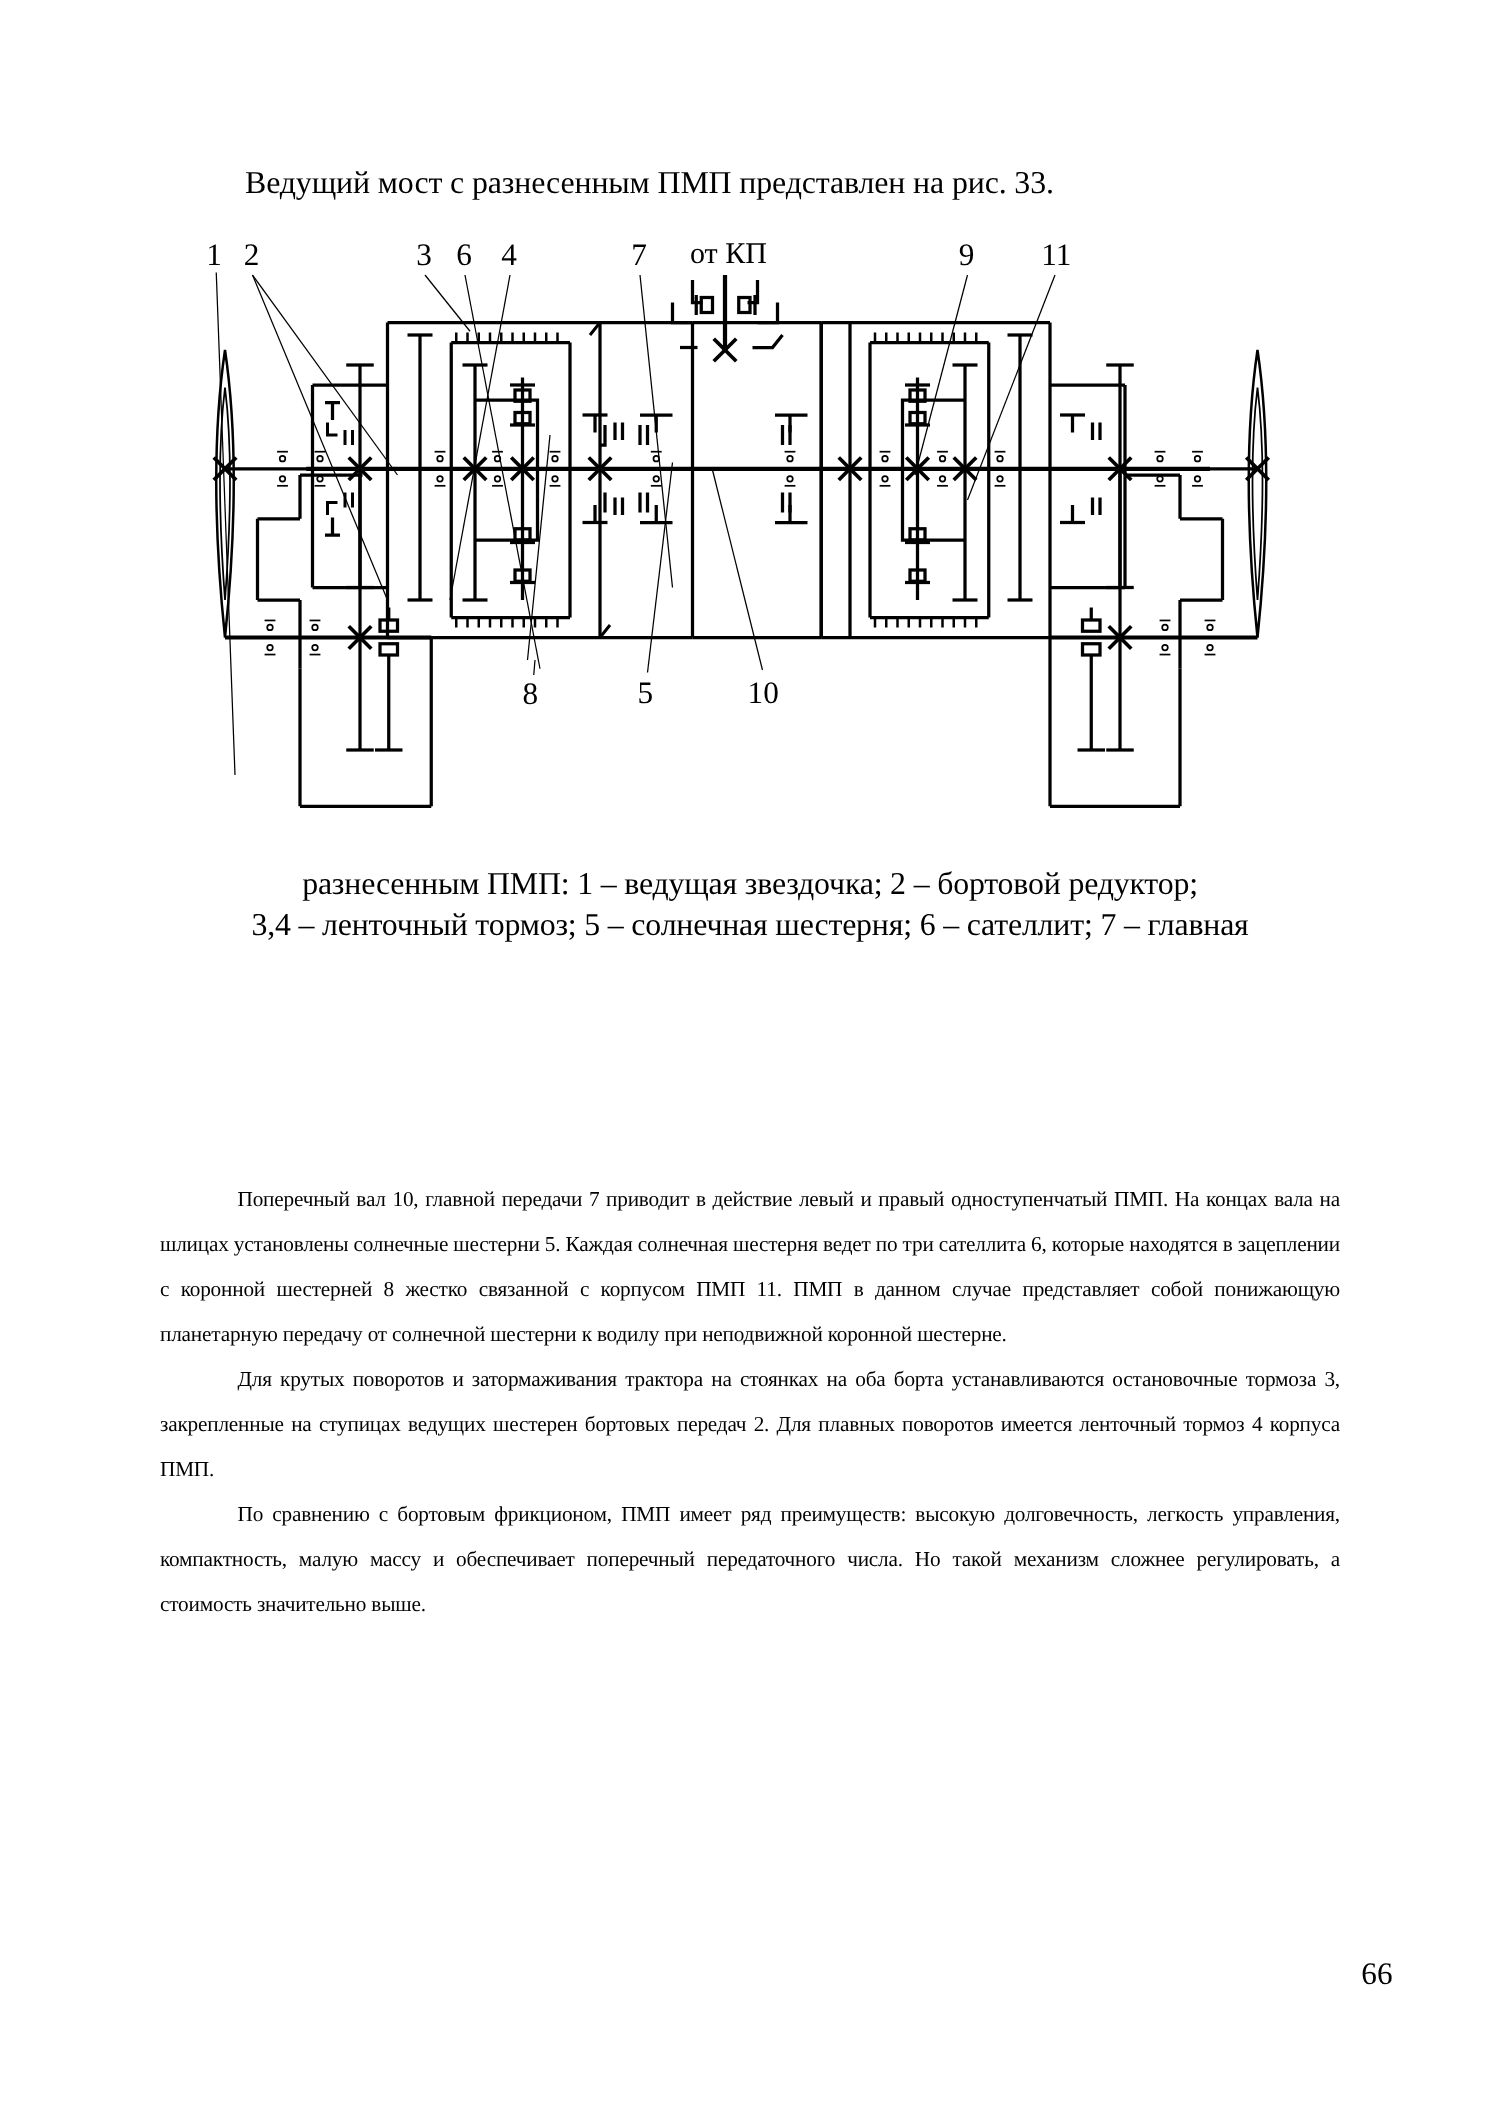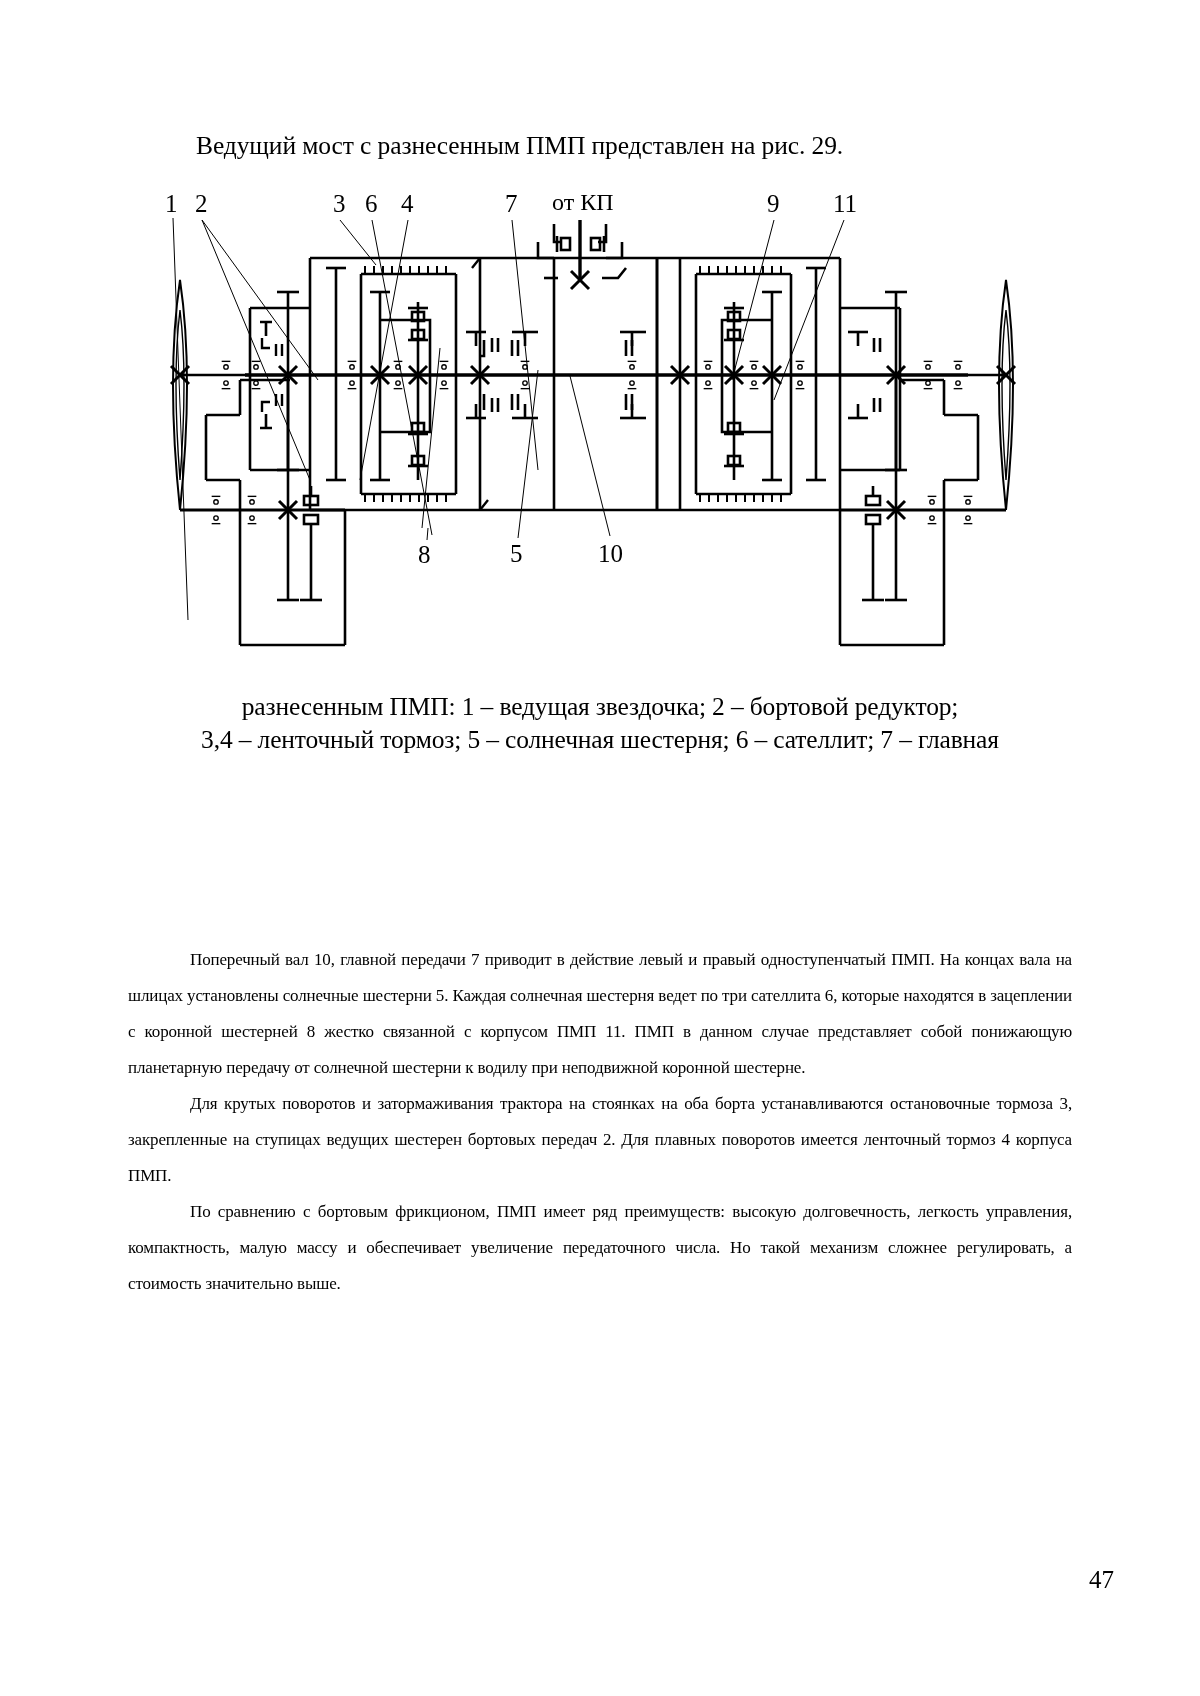--- a/index.html
+++ b/index.html
@@ -78,21 +78,21 @@
     width: 1114px;
     text-align: right;
     font-size: 25px;
   }
 </style>
 </head>
 <body>
 
 <div class="page">
 
-  <div class="intro-line">Ведущий мост с разнесенным ПМП представлен на рис. 29.</div>
+  <div class="intro-line">Ведущий мост с разнесенным ПМП представлен на рис. 33.</div>
 
   <div class="figure">
     <svg width="930" height="480" viewBox="0 0 930 480" xmlns="http://www.w3.org/2000/svg">
       <defs>
         <g id="bearing-pair">
 
           <line x1="-7" y1="-22" x2="7" y2="-22" stroke="#000" stroke-width="2.2"></line>
           <circle cx="0" cy="-13" r="3.6" fill="none" stroke="#000" stroke-width="2.2"></circle>
 
           <circle cx="0" cy="13" r="3.6" fill="none" stroke="#000" stroke-width="2.2"></circle>
@@ -521,18 +521,18 @@
   </div>
 
   <div class="caption">
     <div>разнесенным ПМП: 1 – ведущая звездочка; 2 – бортовой редуктор;</div>
     <div>3,4 – ленточный тормоз; 5 – солнечная шестерня; 6 – сателлит; 7 – главная</div>
   </div>
 
   <div class="body-text">
     <p>Поперечный вал 10, главной передачи 7 приводит в действие левый и правый одноступенчатый ПМП. На концах вала на шлицах установлены солнечные шестерни 5. Каждая солнечная шестерня ведет по три сателлита 6, которые находятся в зацеплении с коронной шестерней 8 жестко связанной с корпусом ПМП 11. ПМП в данном случае представляет собой понижающую планетарную передачу от солнечной шестерни к водилу при неподвижной коронной шестерне.</p>
     <p>Для крутых поворотов и затормаживания трактора на стоянках на оба борта устанавливаются остановочные тормоза 3, закрепленные на ступицах ведущих шестерен бортовых передач 2. Для плавных поворотов имеется ленточный тормоз 4 корпуса ПМП.</p>
-    <p>По сравнению с бортовым фрикционом, ПМП имеет ряд преимуществ: высокую долговечность, легкость управления, компактность, малую массу и обеспечивает увеличение передаточного числа. Но такой механизм сложнее регулировать, а стоимость значительно выше.</p>
+    <p>По сравнению с бортовым фрикционом, ПМП имеет ряд преимуществ: высокую долговечность, легкость управления, компактность, малую массу и обеспечивает поперечный передаточного числа. Но такой механизм сложнее регулировать, а стоимость значительно выше.</p>
   </div>
 
-  <div class="page-number">47</div>
+  <div class="page-number">66</div>
 
 </div>
 
 </body></html>

